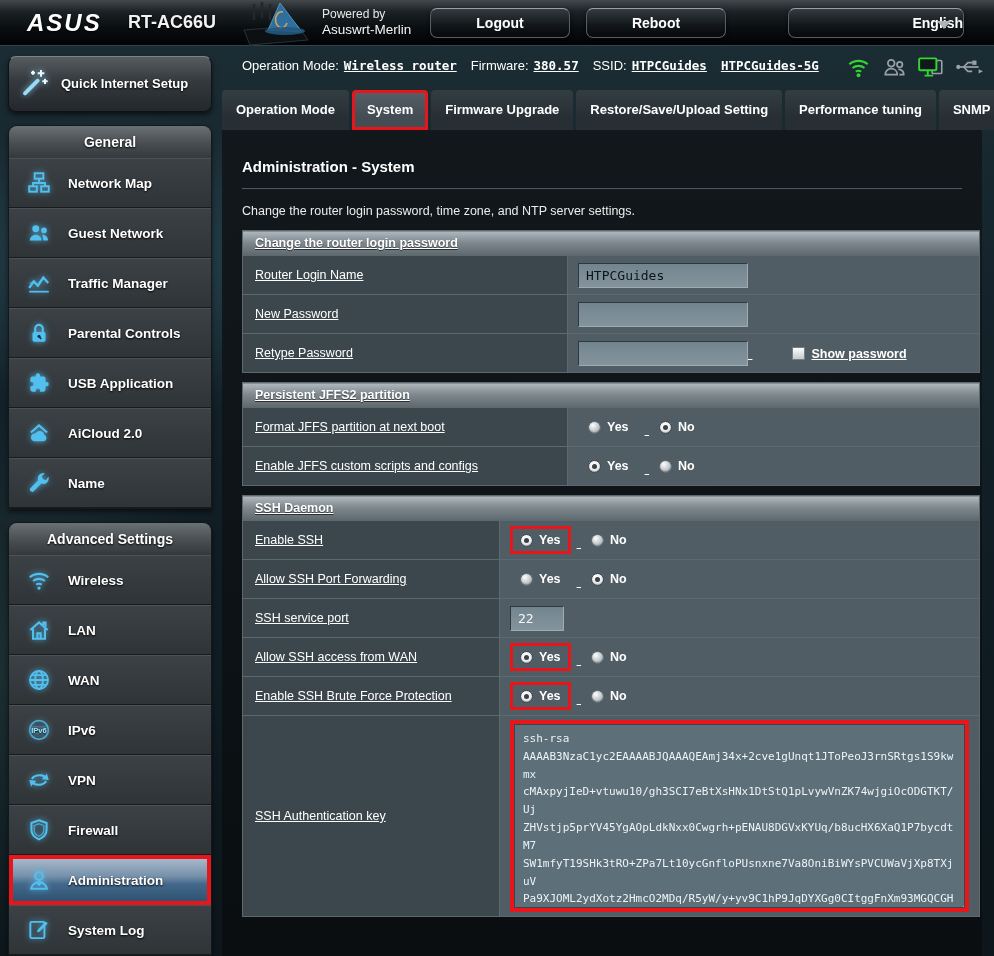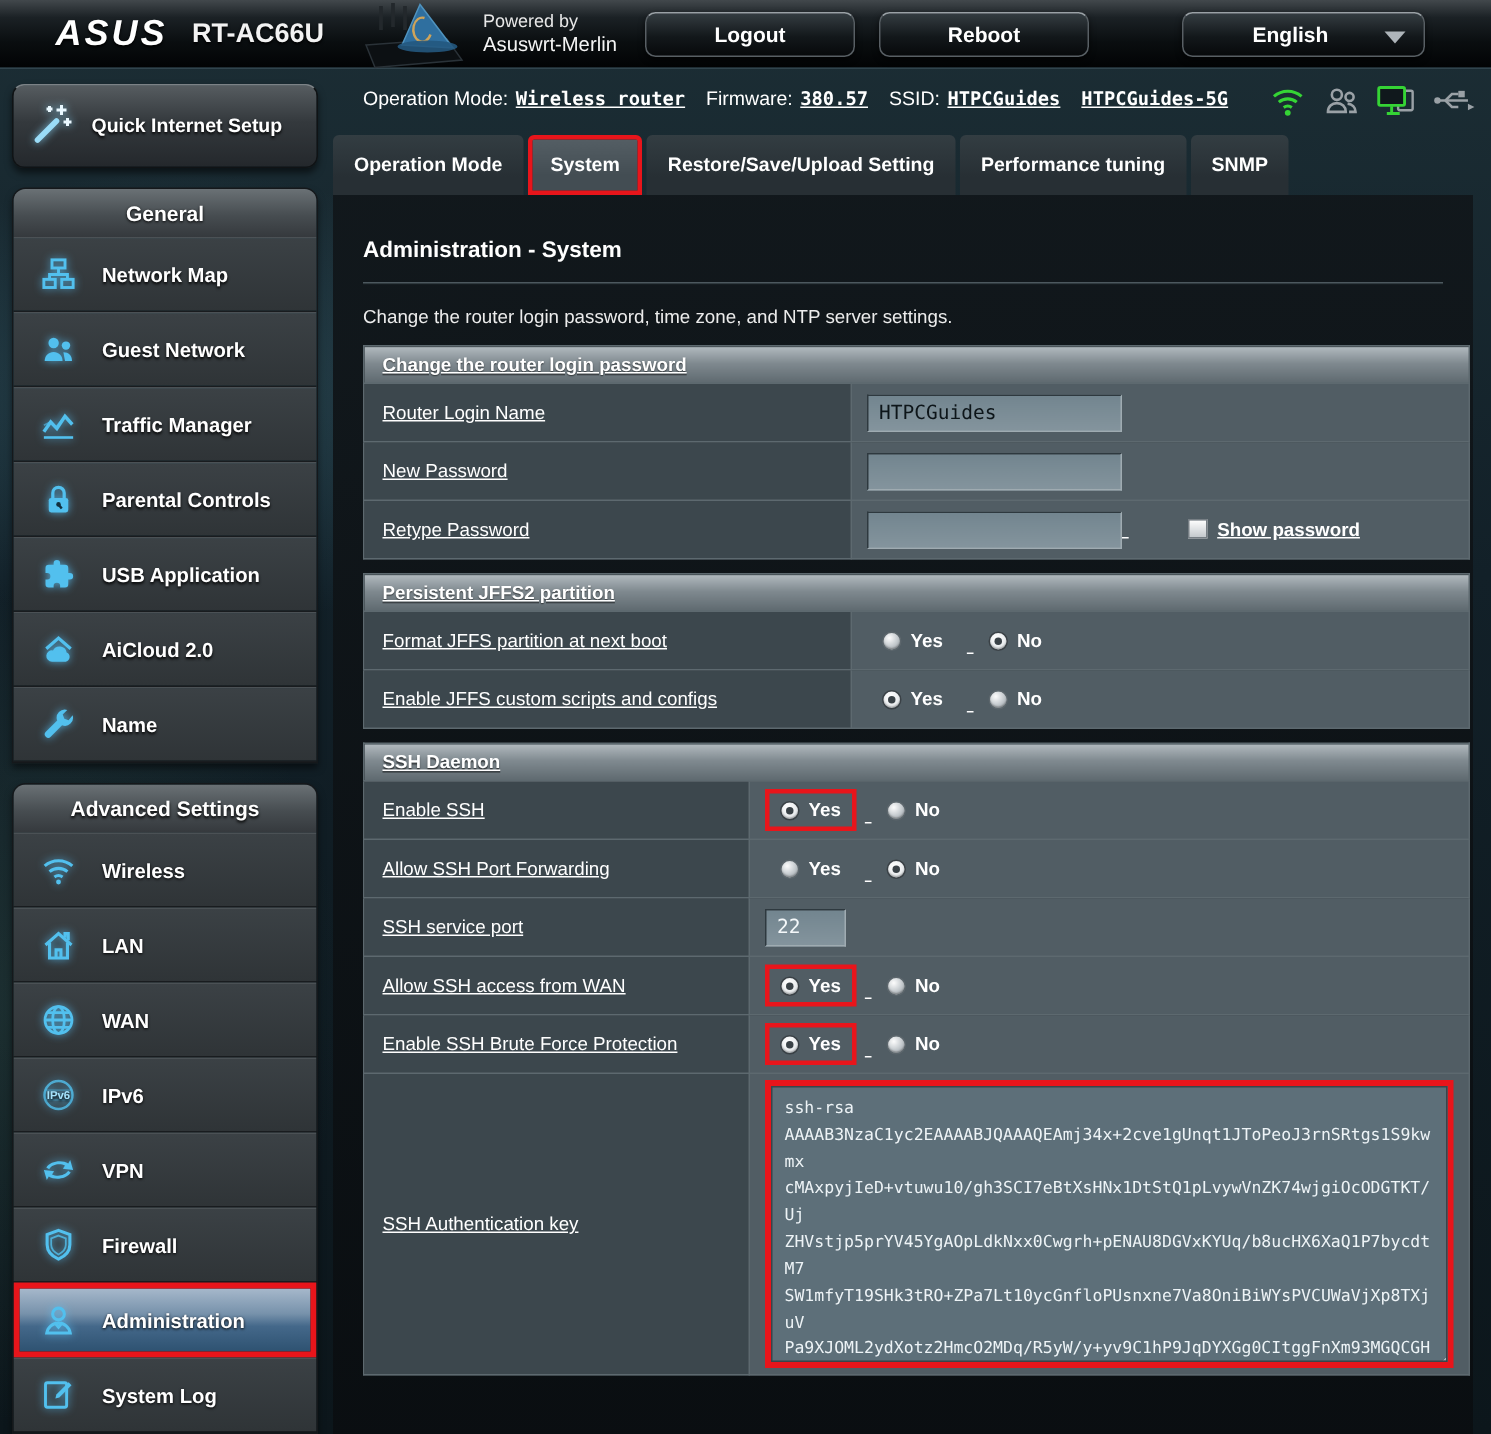--- a/index.html
+++ b/index.html
@@ -10,34 +10,34 @@
       radial-gradient(ellipse 340px 220px at 12% 28%, rgba(86,150,170,.30), transparent 70%),
       radial-gradient(ellipse 420px 260px at 68% 55%, rgba(52,108,128,.25), transparent 70%),
       radial-gradient(ellipse 300px 400px at 2% 70%, rgba(90,140,120,.18), transparent 70%),
       linear-gradient(180deg,#1c2e35 0%, #122028 40%, #0c161b 100%);
     color:#fff;
   }
   
   .topbar{position:absolute;left:0;top:0;width:994px;height:46px;
     background:linear-gradient(180deg,#42484c 0%,#1b2125 26%,#0a0e10 62%,#020304 100%);
     border-bottom:1px solid #31444d;}
-  .brand{position:absolute;left:37px;top:9px;font-size:24px;font-weight:bold;font-style:italic;
+  .brand{position:absolute;left:27px;top:9px;font-size:24px;font-weight:bold;font-style:italic;
     letter-spacing:2px;color:#fff;text-shadow:0 1px 2px #000;}
   .model{position:absolute;left:128px;top:12px;font-size:18px;font-weight:bold;color:#f2f2f2;text-shadow:0 1px 2px #000;}
   .router-art{position:absolute;left:240px;top:0;}
   .poweredby{position:absolute;left:322px;top:7px;line-height:1.25;}
   .poweredby .l1{font-size:12px;color:#e8e8e8;}
   .poweredby .l2{font-size:13.5px;color:#f4f4f4;}
   .top-btn{position:absolute;top:8px;width:140px;height:30px;border-radius:7px;cursor:pointer;
     background:linear-gradient(180deg,#343c41 0%,#13181b 55%,#07090b 100%);
     border:1px solid #585f64;border-top-color:#9aa1a6;
     color:#fff;font-weight:bold;font-size:14px;text-align:center;line-height:28px;
     box-shadow:0 2px 4px rgba(0,0,0,.65);}
   .btn-logout{left:430px;} .btn-reboot{left:586px;}
-  .btn-lang{left:788px;width:162px;text-align:left;padding-left:46px;}
+  .btn-lang{left:788px;width:176px;text-align:right;padding-left:46px;}
   .lang-caret{position:absolute;right:12px;top:12px;width:0;height:0;
     border-left:7px solid transparent;border-right:7px solid transparent;border-top:8px solid #aeb5ba;}
   
   .statusbar{position:absolute;left:242px;top:58px;font-size:13px;color:#fff;white-space:nowrap;}
   .statusbar .lbl{margin-right:5px;}
   .statusbar .lnk{font-family:"DejaVu Sans Mono",monospace;font-weight:bold;text-decoration:underline;
     color:#fff;margin-right:14px;cursor:pointer;font-size:12.5px;}
   .status-icons{position:absolute;right:10px;top:54px;display:flex;gap:9px;align-items:center;}
   .status-icons svg{display:block;}
   
@@ -170,20 +170,21 @@
     </g>
     <circle cx="4" cy="12" r="2" fill="#9aa1a6"></circle>
     <rect x="17" y="6" width="4" height="4" fill="#9aa1a6"></rect>
     <path d="M23 14l4 2-4 2z" fill="#9aa1a6"></path>
   </svg>
 </div>
 
 <div class="tabs">
   <div class="tab">Operation Mode</div>
   <div class="tab active" data-hl="true">System</div>
+  <div class="tab">Firmware Upgrade</div>
   <div class="tab">Restore/Save/Upload Setting</div>
   <div class="tab">Performance tuning</div>
   <div class="tab">SNMP</div>
 </div>
 
 <div class="panel">
   <div class="page-title">Administration - System</div>
   <div class="divider"></div>
   <div class="desc">Change the router login password, time zone, and NTP server settings.</div>
 

